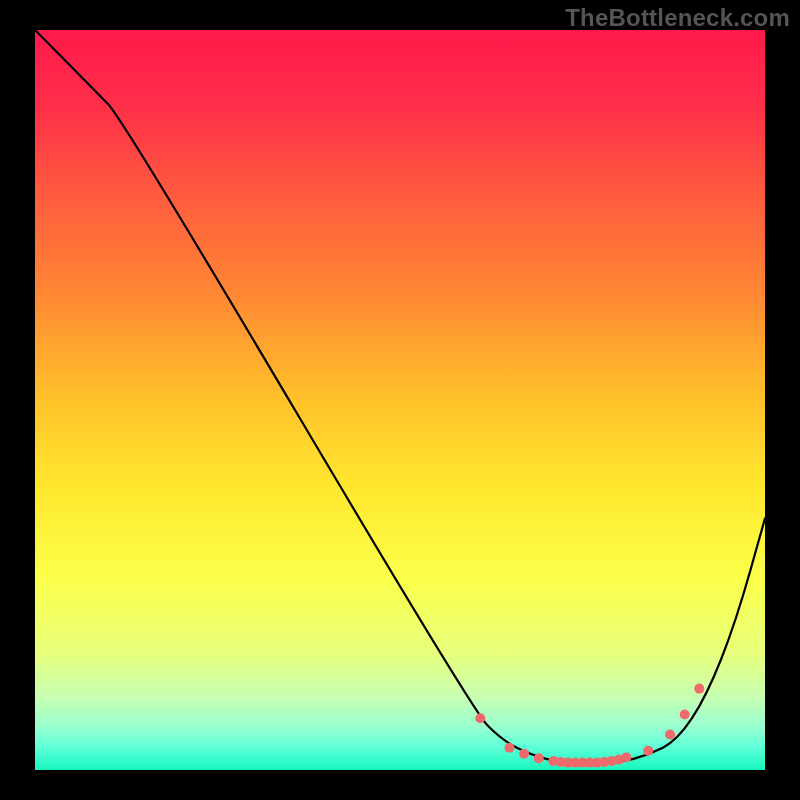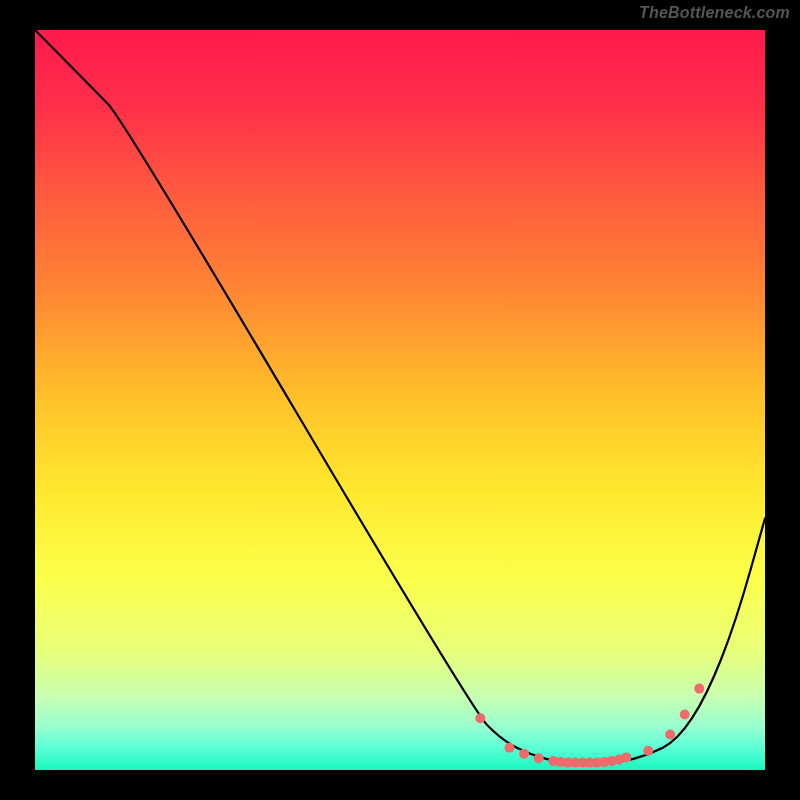--- a/index.html
+++ b/index.html
@@ -15,25 +15,24 @@
     position: relative;
     width: 800px;
     height: 800px;
     background: #000;
   }
   .watermark {
     position: absolute;
     top: 4px;
     right: 10px;
     color: #555;
-    font-size: 16px;
+    font-size: 24px;
     font-weight: 600;
     letter-spacing: 0.2px;
     z-index: 5;
-    font-style: italic;
   }
   .plot-area {
     position: absolute;
     left: 35px;
     top: 30px;
     width: 730px;
     height: 740px;
     overflow: hidden;
   }
   .plot-area svg {

